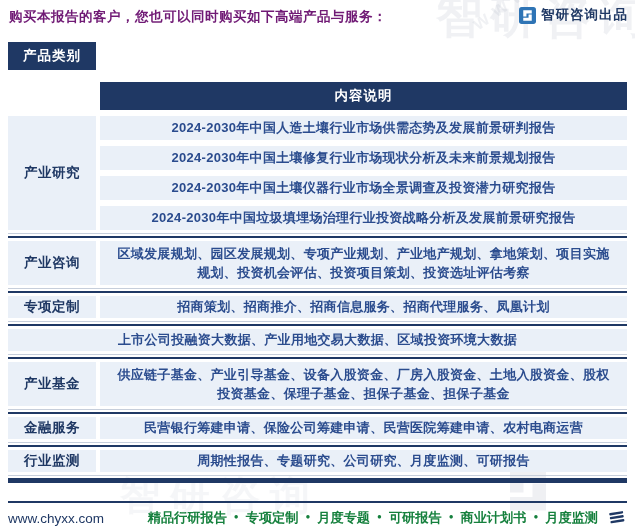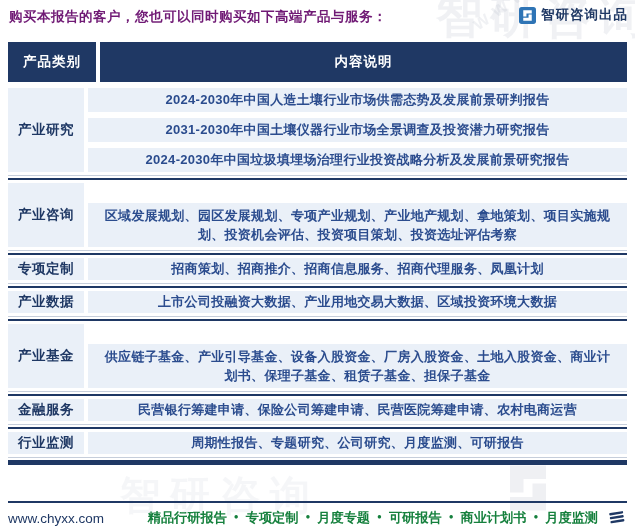--- a/index.html
+++ b/index.html
@@ -11,33 +11,33 @@
   .intro{
     position:absolute;left:9px;top:8px;
     font-size:13.5px;font-weight:bold;color:#701a75;letter-spacing:.5px;
   }
   .brand{position:absolute;right:7px;top:6px;display:flex;align-items:center;gap:5px;}
   .brand-label{font-size:13.5px;font-weight:bold;color:#1F3864;letter-spacing:1px;}
   .logo-box{width:17px;height:17px;display:block;}
   
   .tbl{position:absolute;left:8px;top:42px;width:619px;}
   .thead{display:flex;gap:4px;margin-bottom:6px;}
-  .th{background:#1F3864;color:#fff;font-weight:bold;font-size:13.5px;height:40px;
+  .th{background:#1F3864;color:#fff;font-weight:bold;font-size:13.5px;height:28px;
       display:flex;align-items:center;justify-content:center;letter-spacing:1px;}
   .th-cat{width:88px;}
-  .th-desc{flex:1;}
+  .th-desc{flex:1;margin-top:40px;}
   .row{display:flex;gap:4px;margin-top:3px;}
-  .cat-cell{width:76px;background:#EAF0F8;color:#1F3864;font-weight:bold;font-size:13.5px;
+  .cat-cell{width:88px;background:#EAF0F8;color:#1F3864;font-weight:bold;font-size:13.5px;
       display:flex;align-items:center;justify-content:center;letter-spacing:.5px;}
   .content-cell{flex:1;display:flex;flex-direction:column;gap:6px;}
   .line{background:#EAF0F8;color:#2B4C8E;font-weight:600;font-size:13px;
       display:flex;align-items:center;justify-content:center;text-align:center;
       padding:1px 25px;box-sizing:border-box;min-height:24px;letter-spacing:.3px;}
   .line.single{min-height:22px;}
-  .line.multi{line-height:19px;padding:3px 16px;margin-top:20px;}
+  .line.multi{line-height:19px;padding:3px 16px;}
   .sep{margin-top:3px;border-top:1px solid #C6CEDB;height:2px;border-bottom:2px solid #1F3864;}
   .end-line{margin-top:3px;border-top:1px solid #C6CEDB;height:1px;}
   .bottom-bar{margin-top:1px;height:5px;background:#1F3864;}
   
   .footer{position:absolute;left:8px;right:8px;top:501px;border-top:2px solid #1F3864;
       padding-top:6px;display:flex;align-items:center;justify-content:space-between;}
   .site{font-size:13.5px;color:#1F3864;}
   .services{display:flex;align-items:center;gap:7px;font-size:13.2px;font-weight:bold;color:#15803d;}
   .svc-dot{font-size:8px;line-height:1;transform:translateY(-1px);}
   .layers-icon{width:20px;height:15px;display:block;margin-left:2px;}
@@ -75,21 +75,22 @@
 
     <div class="thead">
       <div class="th th-cat">产品类别</div>
       <div class="th th-desc">内容说明</div>
     </div>
 
     <div class="row">
       <div class="cat-cell">产业研究</div>
       <div class="content-cell">
         <div class="line">2024-2030年中国人造土壤行业市场供需态势及发展前景研判报告</div>
-        <div class="line">2031-2030年中国土壤仪器行业市场全景调查及投资潜力研究报告</div>
+        <div class="line">2024-2030年中国土壤修复行业市场现状分析及未来前景规划报告</div>
+        <div class="line">2024-2030年中国土壤仪器行业市场全景调查及投资潜力研究报告</div>
         <div class="line">2024-2030年中国垃圾填埋场治理行业投资战略分析及发展前景研究报告</div>
       </div>
     </div>
 
     <div class="sep"></div>
 
     <div class="row">
       <div class="cat-cell">产业咨询</div>
       <div class="content-cell">
         <div class="line multi">区域发展规划、园区发展规划、专项产业规划、产业地产规划、拿地策划、项目实施规划、投资机会评估、投资项目策划、投资选址评估考察</div>
@@ -101,32 +102,31 @@
     <div class="row">
       <div class="cat-cell">专项定制</div>
       <div class="content-cell">
         <div class="line single">招商策划、招商推介、招商信息服务、招商代理服务、凤凰计划</div>
       </div>
     </div>
 
     <div class="sep"></div>
 
     <div class="row">
-      <div class="cat-cell">产业数据</div>
       <div class="content-cell">
         <div class="line single">上市公司投融资大数据、产业用地交易大数据、区域投资环境大数据</div>
       </div>
     </div>
 
     <div class="sep"></div>
 
     <div class="row">
       <div class="cat-cell">产业基金</div>
       <div class="content-cell">
-        <div class="line multi">供应链子基金、产业引导基金、设备入股资金、厂房入股资金、土地入股资金、商业计划书、保理子基金、租赁子基金、担保子基金</div>
+        <div class="line multi">供应链子基金、产业引导基金、设备入股资金、厂房入股资金、土地入股资金、股权投资基金、保理子基金、担保子基金、担保子基金</div>
       </div>
     </div>
 
     <div class="sep"></div>
 
     <div class="row">
       <div class="cat-cell">金融服务</div>
       <div class="content-cell">
         <div class="line single">民营银行筹建申请、保险公司筹建申请、民营医院筹建申请、农村电商运营</div>
       </div>

